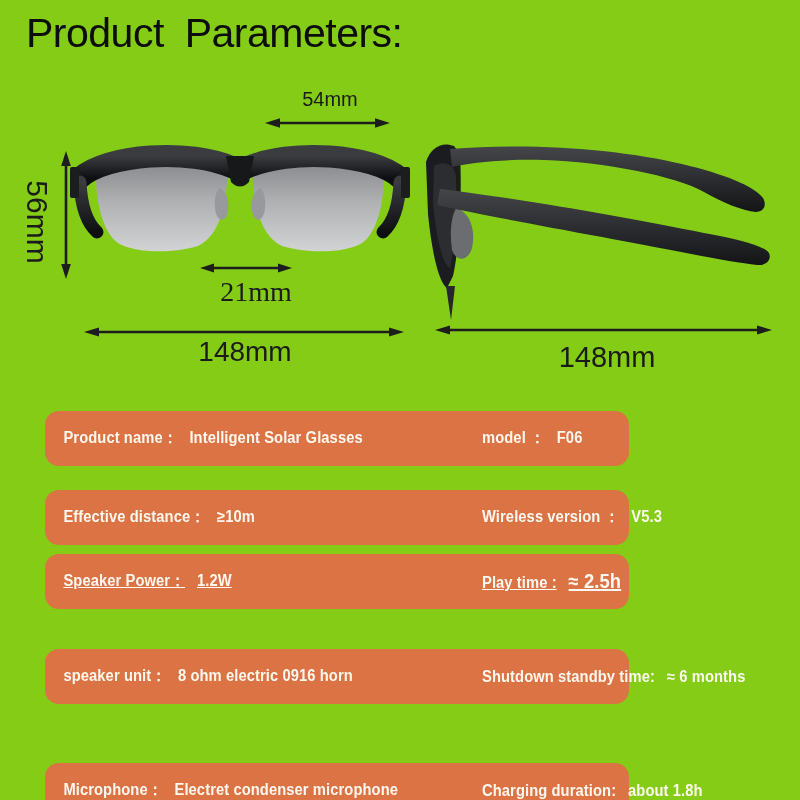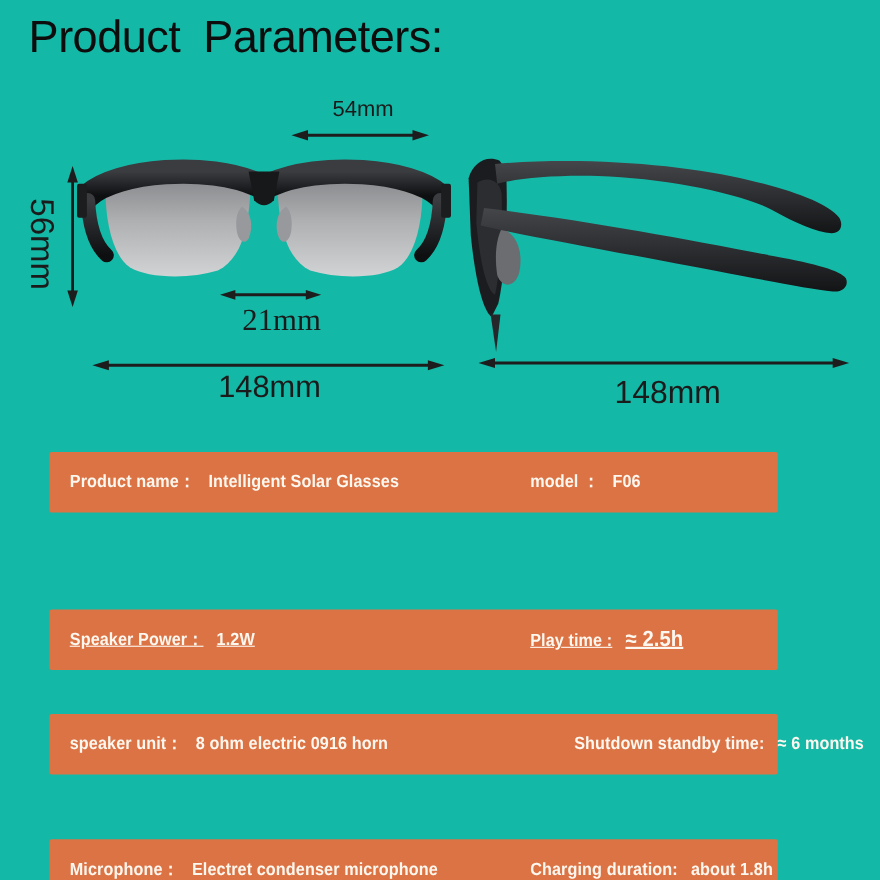--- a/index.html
+++ b/index.html
@@ -1,17 +1,17 @@
 <!DOCTYPE html>
 <html><head>
 <meta charset="utf-8">
 <style>
   html,body{margin:0;padding:0;}
   body{width:800px;height:800px;overflow:hidden;font-family:"Liberation Sans",sans-serif;}
-  .canvas{position:relative;width:800px;height:800px;background:#14b8a6;}
+  .canvas{position:relative;width:800px;height:800px;background:#84cc16;}
 
   
   .title{
     position:absolute;left:26px;top:10px;
     font-size:41px;font-weight:400;color:#0d0d0d;
     letter-spacing:-0.5px;word-spacing:10px;white-space:nowrap;
   }
 
   
   .dim{
@@ -24,25 +24,25 @@
   .dim-148l{left:190px;top:336px;width:110px;font-size:28px;}
   .dim-148r{left:552px;top:341px;width:110px;font-size:29px;}
 
   .overlay{position:absolute;left:0;top:0;pointer-events:none;}
 
   .glasses-front{position:absolute;left:70px;top:142px;}
   .glasses-side{position:absolute;left:424px;top:136px;}
 
   
   .spec-row{
-    position:absolute;left:45px;width:662px;height:55px;
-    background:#dc7345;border-radius:2px;
+    position:absolute;left:45px;width:584px;height:55px;
+    background:#dc7345;border-radius:14px;
     display:flex;align-items:center;color:#fdf8ef;
   }
-  .row-1{top:411px;} .row-2{top:490px;} .row-3{top:554px;text-decoration:underline;} .row-4{top:649px;gap:40px;} .row-5{top:729px;margin-top:34px;}
+  .row-1{top:411px;} .row-2{top:490px;} .row-3{top:554px;text-decoration:underline;} .row-4{top:649px;} .row-5{top:729px;margin-top:34px;}
   .cell{display:flex;align-items:baseline;gap:13px;white-space:nowrap;
         transform:scaleX(0.92);transform-origin:left center;
         font-weight:700;font-size:16px;letter-spacing:0.1px;}
   .cell-left{width:437px;box-sizing:border-box;padding-left:20px;flex:0 0 437px;}
   .cell-right{flex:1;}
   .lbl,.val{display:inline-block;}
   .val.big{font-size:20px;}
 </style>
 </head>
 <body>
@@ -136,20 +136,30 @@
     <div class="cell cell-left">
       <span class="lbl">Product name：</span>
       <span class="val">Intelligent Solar Glasses</span>
     </div>
     <div class="cell cell-right">
       <span class="lbl">model ：</span>
       <span class="val">F06</span>
     </div>
   </div>
 
+  <div class="spec-row row-2">
+    <div class="cell cell-left">
+      <span class="lbl">Effective distance：</span>
+      <span class="val">≥10m</span>
+    </div>
+    <div class="cell cell-right">
+      <span class="lbl">Wireless version ：</span>
+      <span class="val">V5.3</span>
+    </div>
+  </div>
 
   <div class="spec-row row-3">
     <div class="cell cell-left">
       <span class="lbl">Speaker Power：</span>
       <span class="val">1.2W</span>
     </div>
     <div class="cell cell-right">
       <span class="lbl">Play time :</span>
       <span class="val big">≈  2.5h</span>
     </div>

